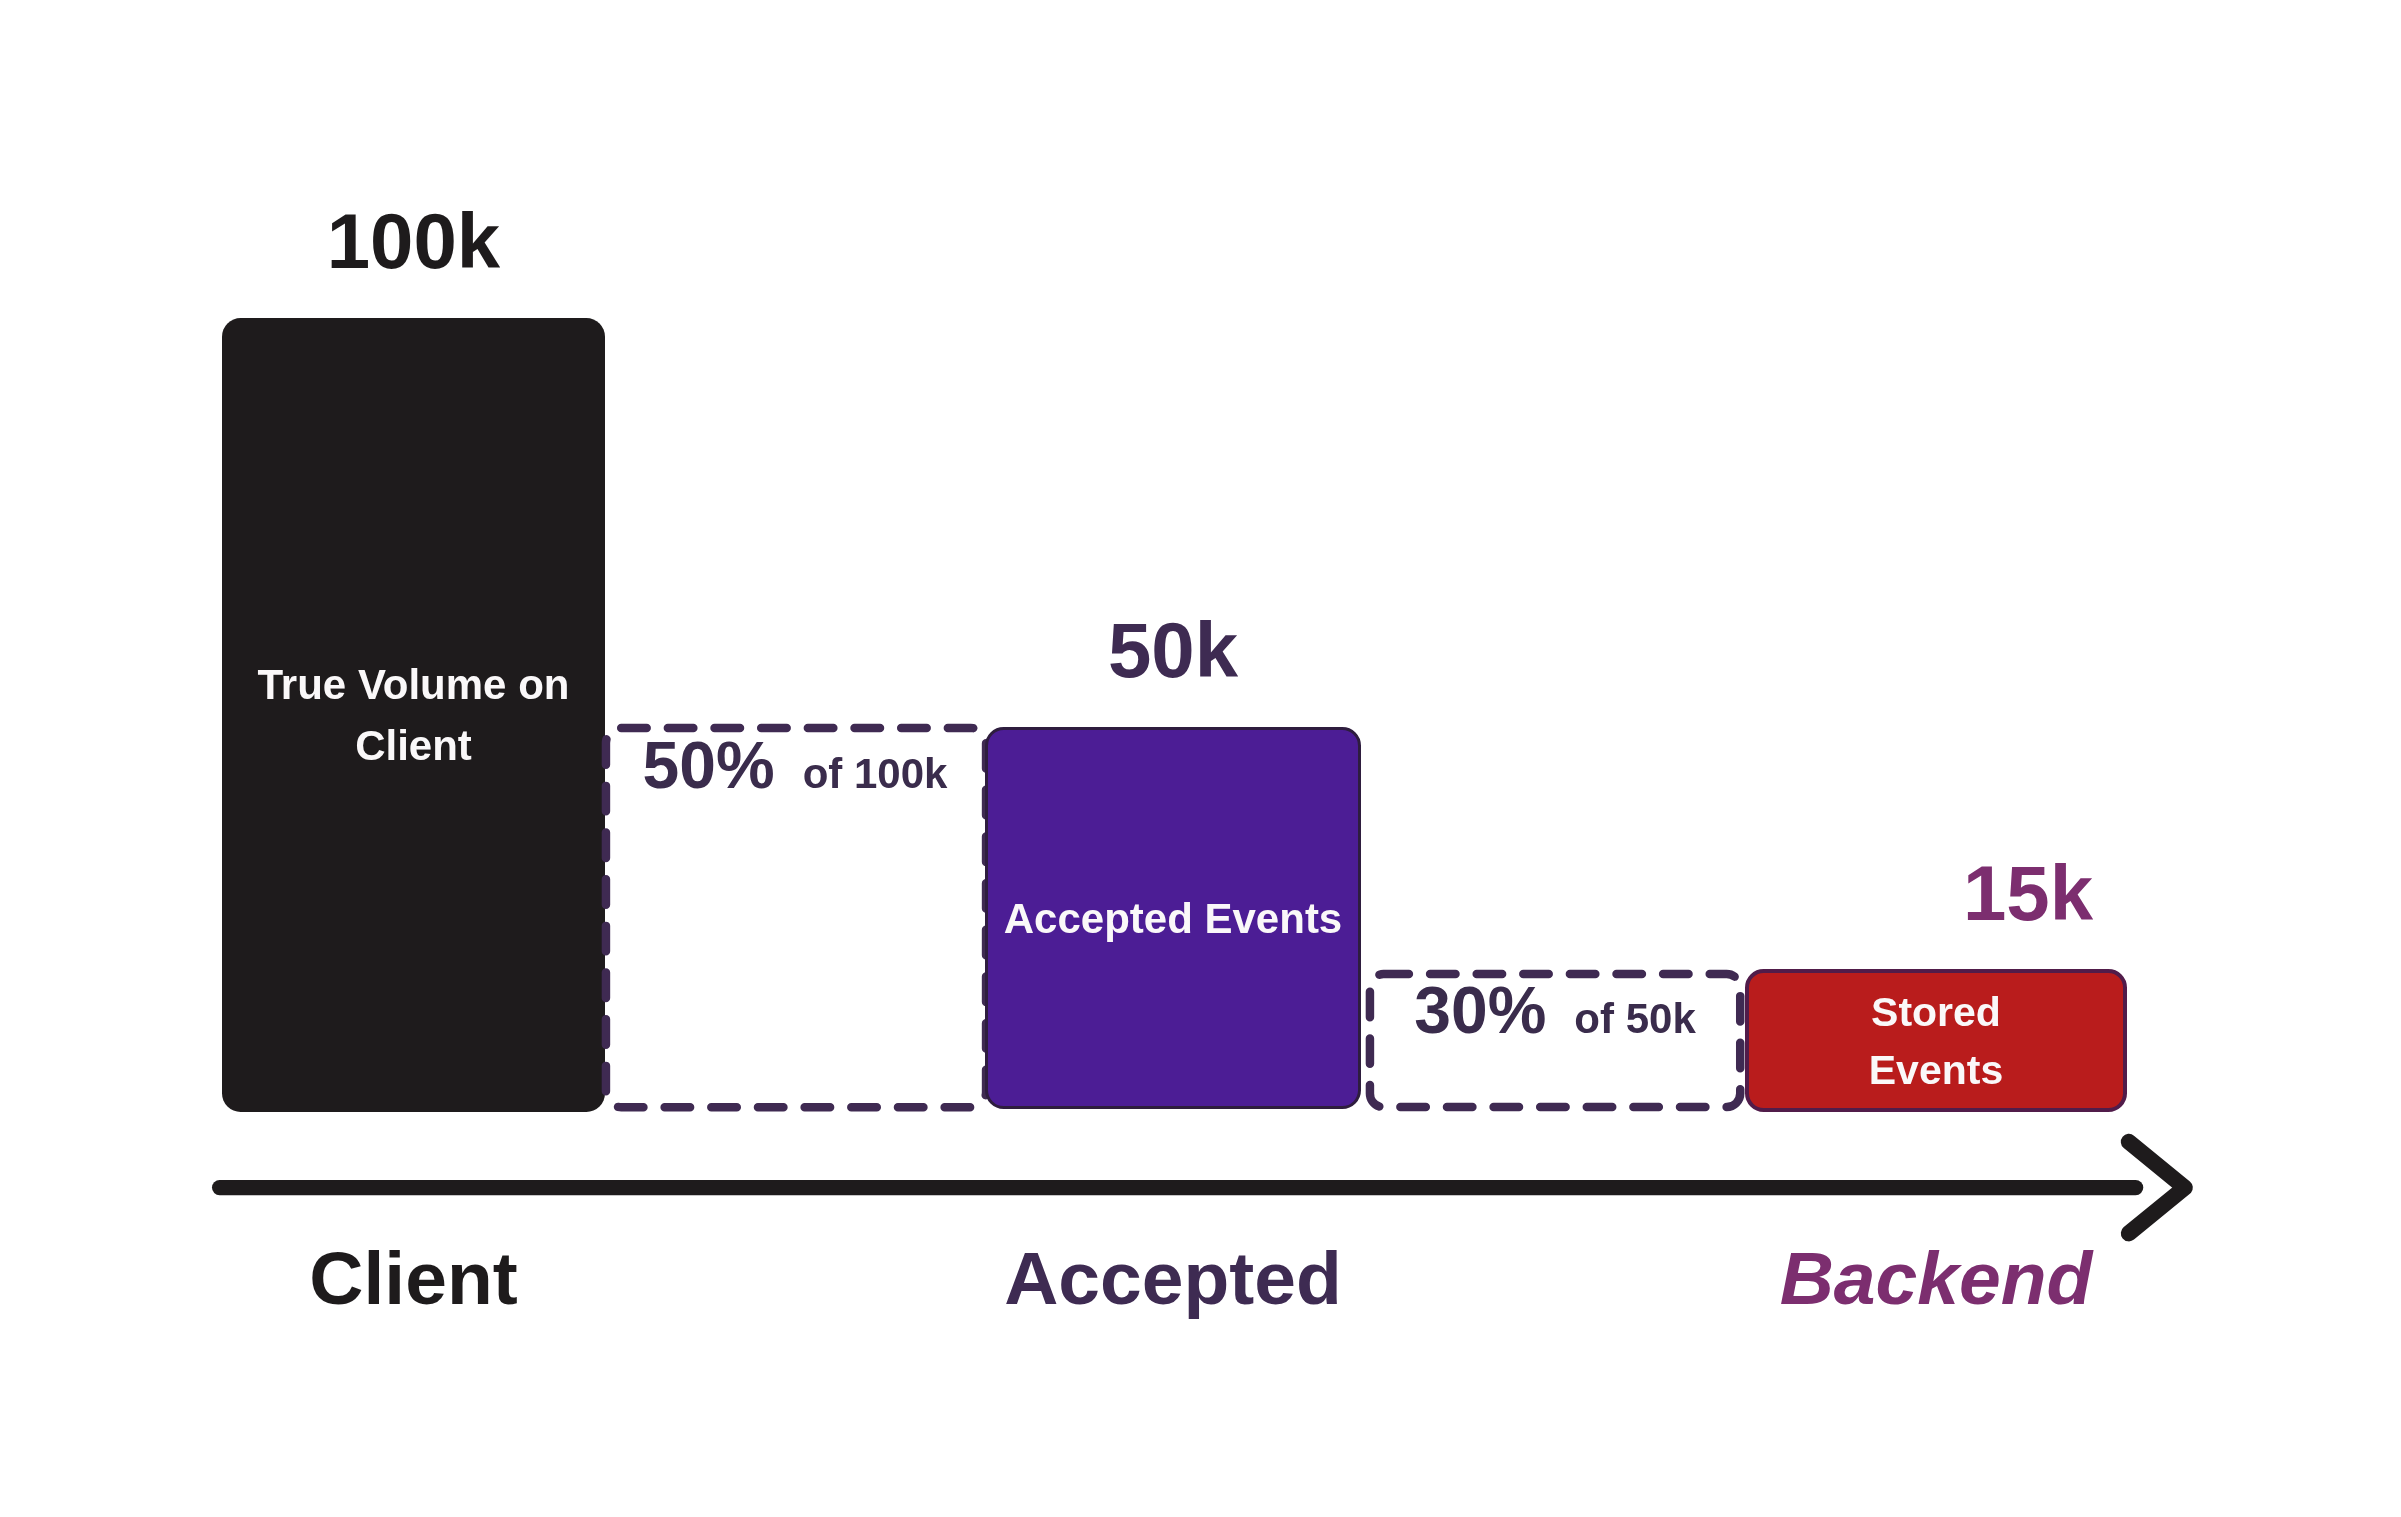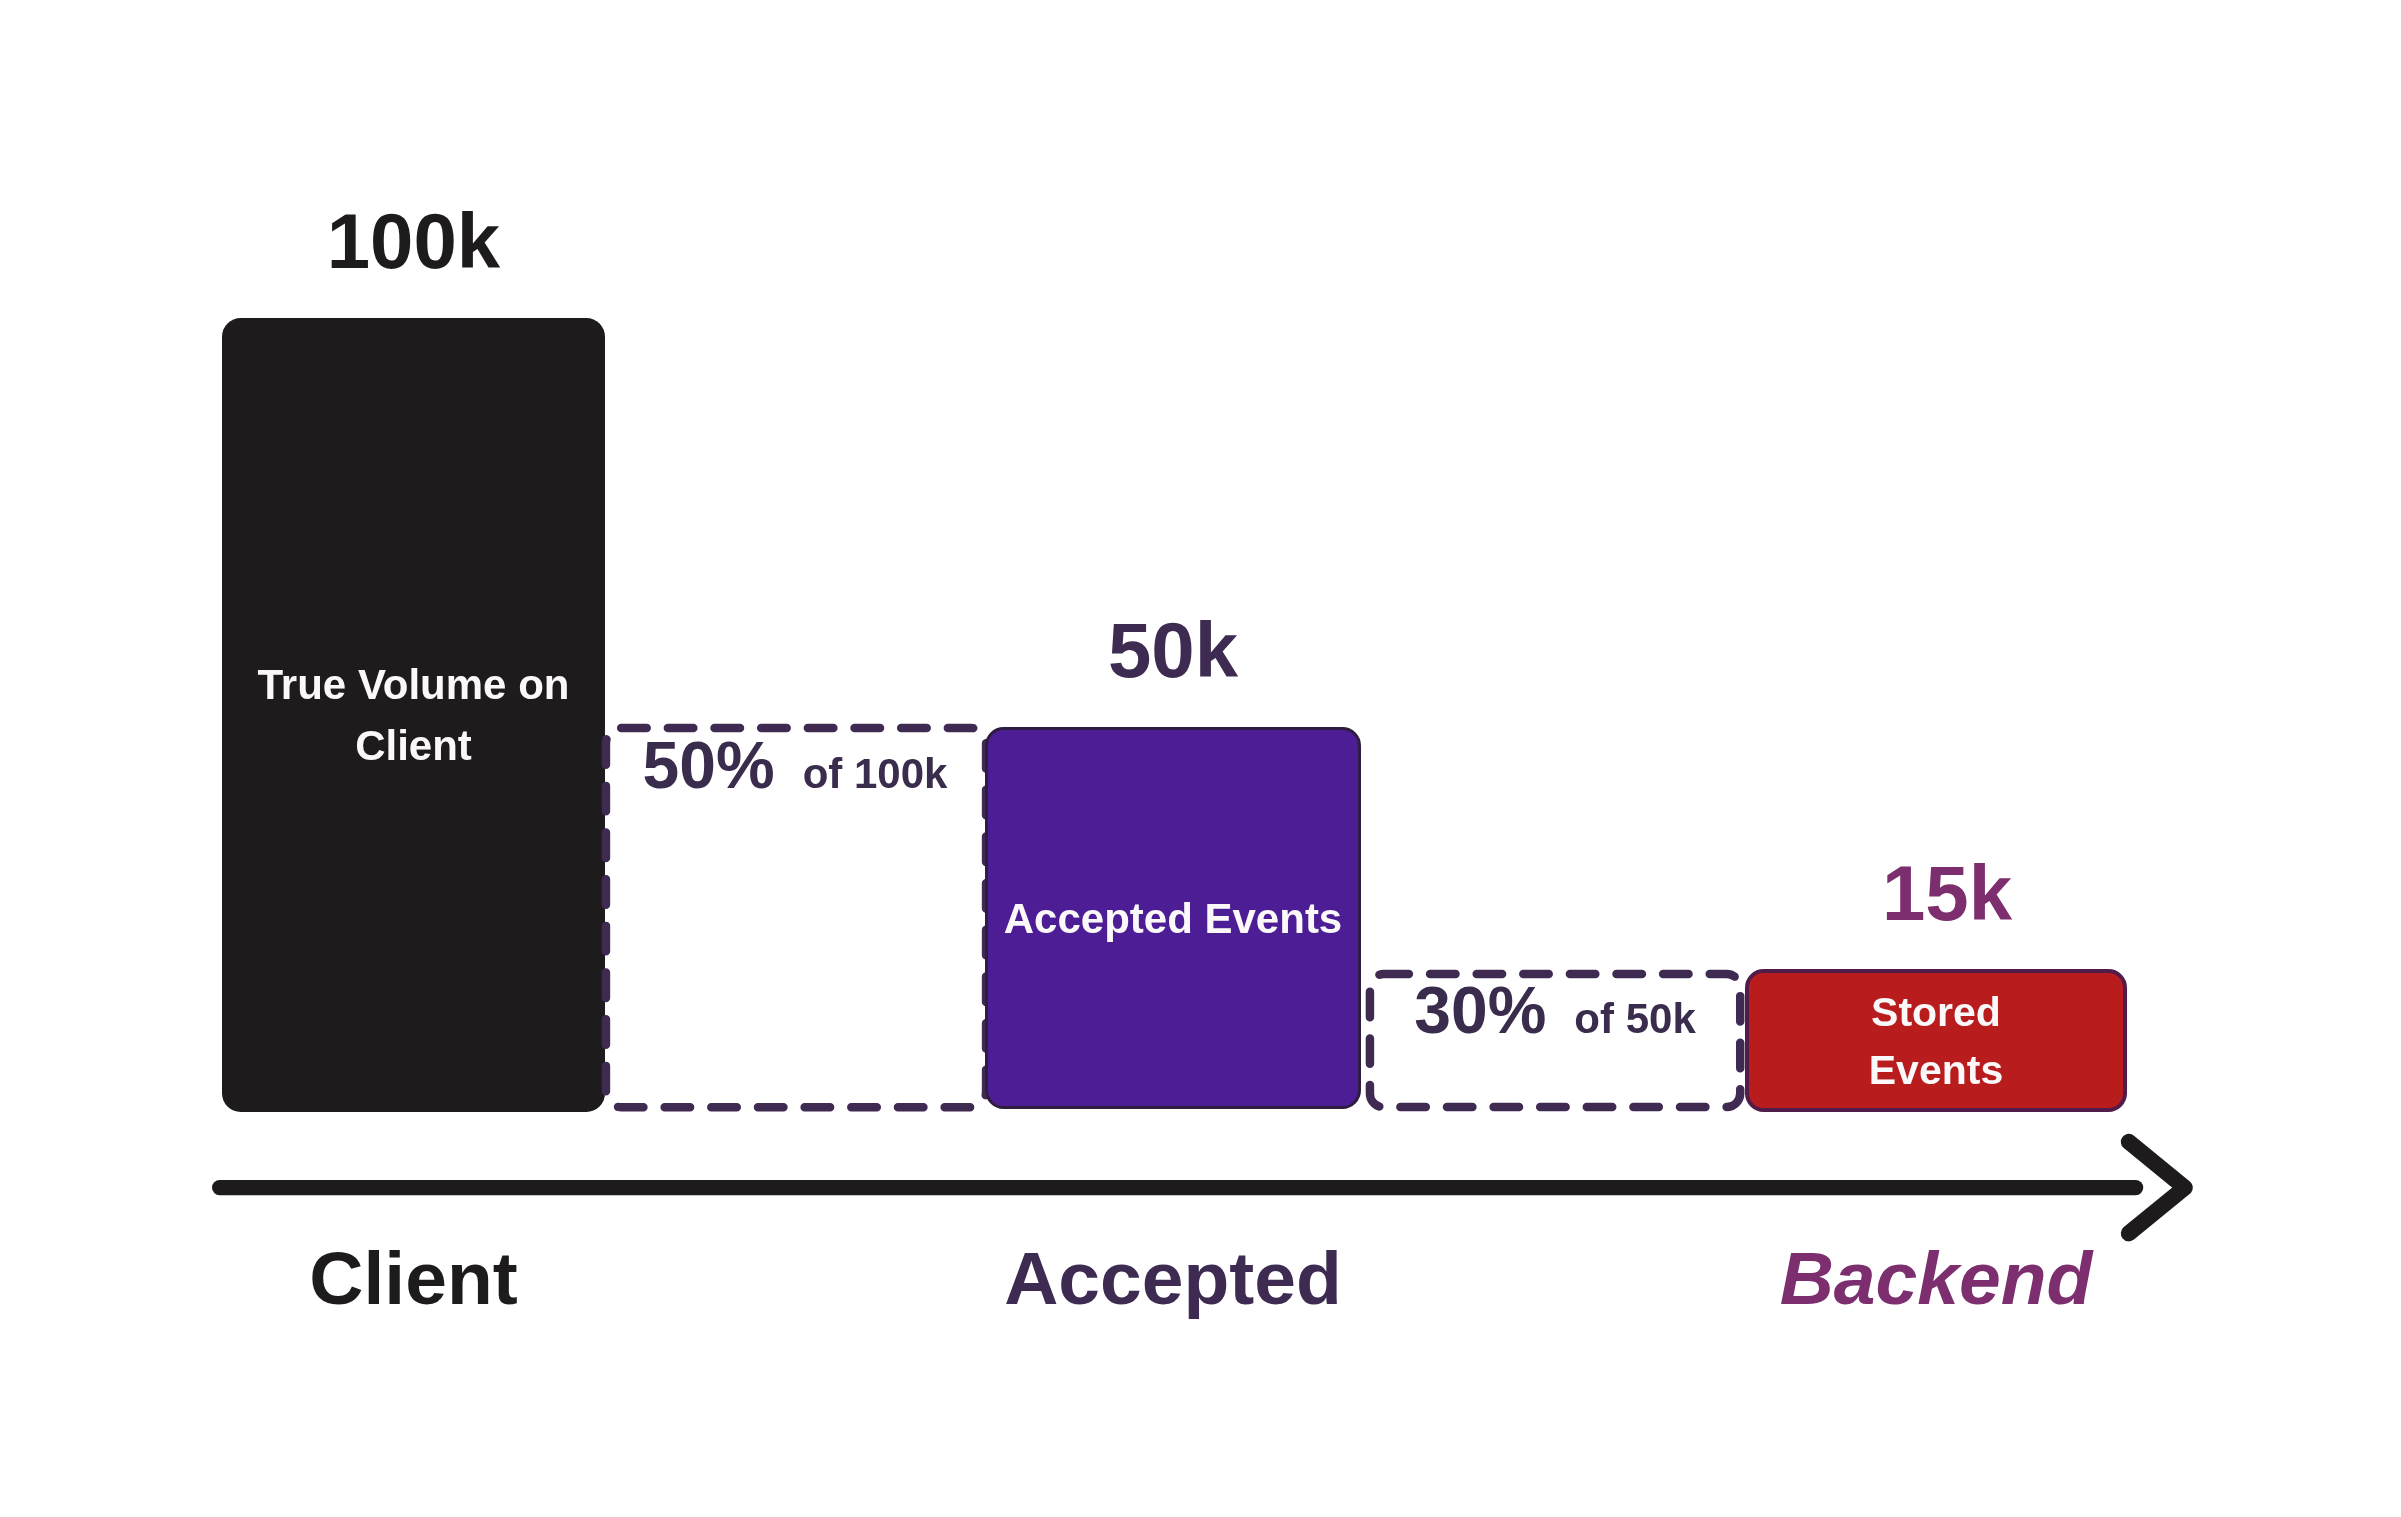--- a/index.html
+++ b/index.html
@@ -90,21 +90,21 @@
 </style>
 </head>
 <body>
 
 <div class="canvas">
 
   <div class="abs value-label dark" style="left:222px; top:199px; width:383px;">100k</div>
 
   <div class="abs value-label purple" style="left:985px; top:608px; width:376px;">50k</div>
 
-  <div class="abs value-label magenta" style="left:1756px; top:851px; width:382px;">15k</div>
+  <div class="abs value-label magenta" style="left:1837px; top:851px; width:382px;">15k</div>
 
   <div class="abs bar bar-client">
     <div class="bar-text">True Volume on Client</div>
   </div>
 
   <svg class="dashed-svg" style="left:600px; top:722px;" width="392" height="392" viewBox="0 0 462 462">
     <rect x="7" y="7" width="448" height="447" rx="18" fill="none" stroke="#3f2a52" stroke-width="10" stroke-dasharray="30 25" stroke-linecap="round"></rect>
   </svg>
   <div class="abs drop-text drop-1">
     <span class="pct">50%</span>

